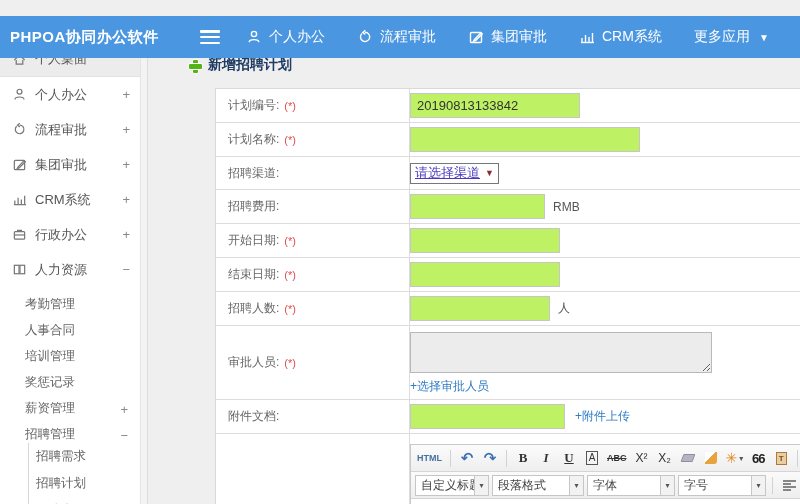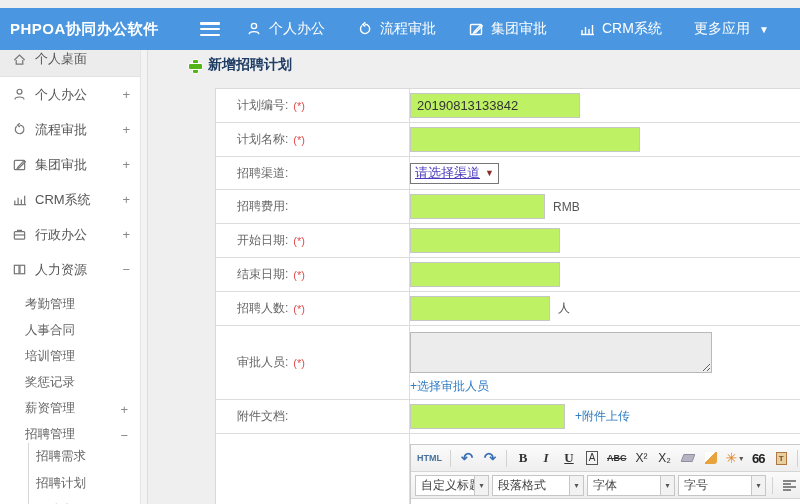--- a/index.html
+++ b/index.html
@@ -1,20 +1,20 @@
 <!DOCTYPE html>
 <html><head>
 <meta charset="utf-8">
 <style>
   * { margin:0; padding:0; box-sizing:border-box; }
   html,body { width:800px; height:504px; overflow:hidden;
     font-family:"Liberation Sans","DejaVu Sans",sans-serif; background:#efefef; }
 
   
-  .topbar { position:absolute; top:8px; left:0; width:800px; height:42px;
+  .topbar { position:absolute; top:16px; left:0; width:800px; height:42px;
     background:#4a96e0; display:flex; align-items:center; color:#fff; z-index:5; }
   .brand { margin-left:10px; width:168px; font-size:15px; font-weight:bold; letter-spacing:.5px; }
   .menu-btn { width:20px; height:14px; margin-left:22px; display:flex; flex-direction:column;
     justify-content:space-between; cursor:pointer; }
   .menu-btn i { display:block; height:2.5px; background:#fff; border-radius:1px; }
   .topnav { display:flex; align-items:center; margin-left:26px; gap:32px; }
   .topnav .tn { display:flex; align-items:center; gap:7px; font-size:14px; cursor:pointer; }
   .tn svg { width:16px; height:16px; stroke:#fff; fill:none; stroke-width:1.4; }
   .tn .caret { font-size:10px; margin-left:2px; }
 
@@ -44,21 +44,21 @@
     border:1px solid #fff; border-radius:2px; }
   .add-ico:before { left:4px; top:0; width:5px; height:13px; }
   .add-ico:after { left:0; top:4px; width:13px; height:5px; }
   .page-title { font-size:14px; font-weight:bold; color:#1f3c64; }
 
   .form { margin-left:67px; width:640px; background:#fff;
     border:1px solid #d9d9d9; border-right:none; }
   .frow { display:flex; border-bottom:1px solid #dcdcdc; min-height:33px; }
   .frow:last-child { border-bottom:none; }
   .fl { width:194px; flex:none; border-right:1px solid #dcdcdc; display:flex;
-    align-items:center; padding-left:21px; gap:5px; font-size:12px; color:#666; }
+    align-items:center; padding-left:12px; gap:5px; font-size:12px; color:#666; }
   .req { color:#e24c4c; font-size:11px; }
   .fv { flex:1; display:flex; align-items:center; padding:4px 0; }
   .fv.col { flex-direction:column; align-items:flex-start; padding:6px 0 4px; }
   .ipt { height:25px; border:1px solid #c6c6c6; background:#bef264; padding:0 6px;
     font-size:13px; color:#333; font-family:inherit; }
   .w170{width:170px} .w230{width:230px} .w135{width:135px} .w150{width:150px}
   .w140{width:140px} .w155{width:155px}
   .suffix { margin-left:8px; font-size:12px; color:#555; }
   .blink { color:#2f7cc4; font-size:12px; text-decoration:none; cursor:pointer; }
   .sel { display:flex; align-items:center; border:1px solid #777; background:#fff;

